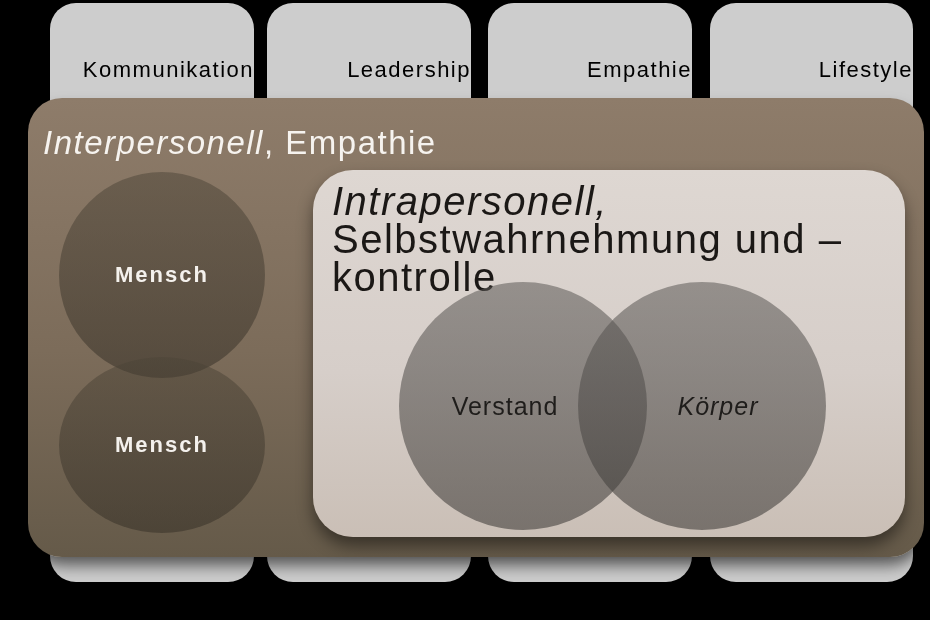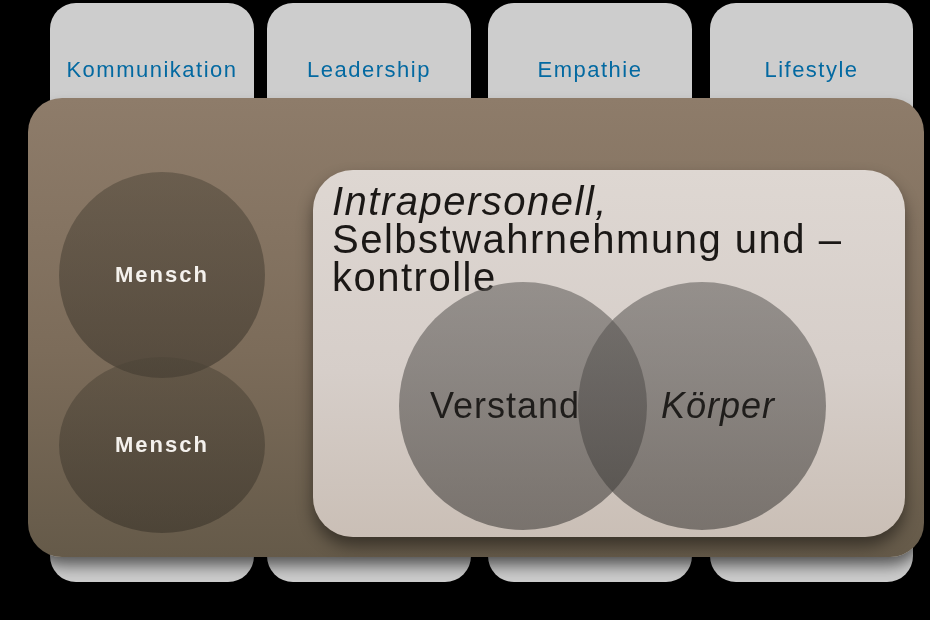--- a/index.html
+++ b/index.html
@@ -23,24 +23,24 @@
   }
   .card-1 { left: 50px; }
   .card-2 { left: 267px; }
   .card-3 { left: 488px; }
   .card-4 { left: 710px; width: 203px; }
   .card-label {
     position: absolute;
     top: 54px;
     left: 0;
     width: 100%;
-    text-align: center;
+    text-align: right;
     font-size: 22px;
     letter-spacing: 1.5px;
-    color: #0369a1;
+    color: #000000;
   }
   
   .panel {
     position: absolute;
     left: 28px;
     top: 98px;
     width: 896px;
     height: 459px;
     border-radius: 34px;
     background: linear-gradient(180deg, #8e7c6a 0%, #7c6c5a 55%, #655a49 100%);
@@ -107,21 +107,21 @@
     border-radius: 50%;
     background: linear-gradient(180deg, rgba(92,89,86,0.55), rgba(62,59,56,0.58));
     display: flex;
     align-items: center;
     justify-content: center;
   }
   .venn-left { left: 86px; }
   .venn-right { left: 265px; font-style: italic; }
   .venn-label {
     color: #1f1d1b;
-    font-size: 36px;
+    font-size: 25px;
     letter-spacing: 1px;
   }
   .venn-left .venn-label { transform: translateX(-18px); }
   .venn-right .venn-label { transform: translateX(16px); }
 </style>
 </head>
 <body>
 
 <div class="stage">
 
@@ -133,20 +133,23 @@
   </div>
   <div class="card card-3">
     <div class="card-label">Empathie</div>
   </div>
   <div class="card card-4">
     <div class="card-label">Lifestyle</div>
   </div>
 
   <div class="panel">
 
+    <div class="panel-title">
+      <span class="it">Interpersonell</span><span>, Empathie</span>
+    </div>
 
     <div class="mensch mensch-1">
       <span class="mensch-label">Mensch</span>
     </div>
     <div class="mensch mensch-2">
       <span class="mensch-label">Mensch</span>
     </div>
 
     <div class="inner-panel">
       <div class="inner-title">

